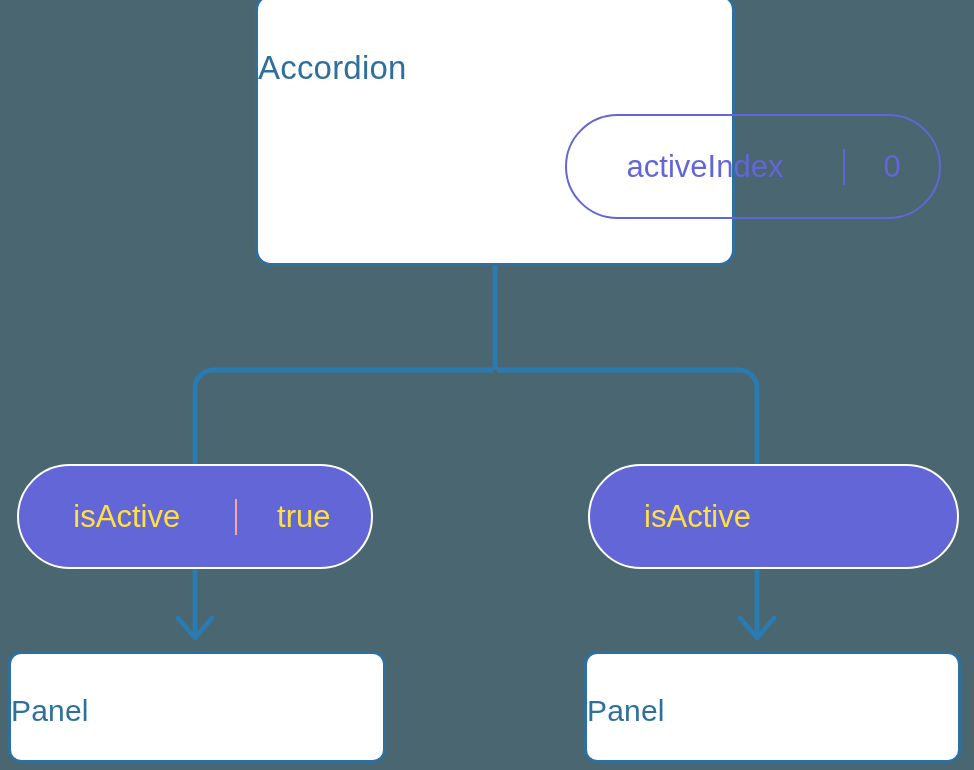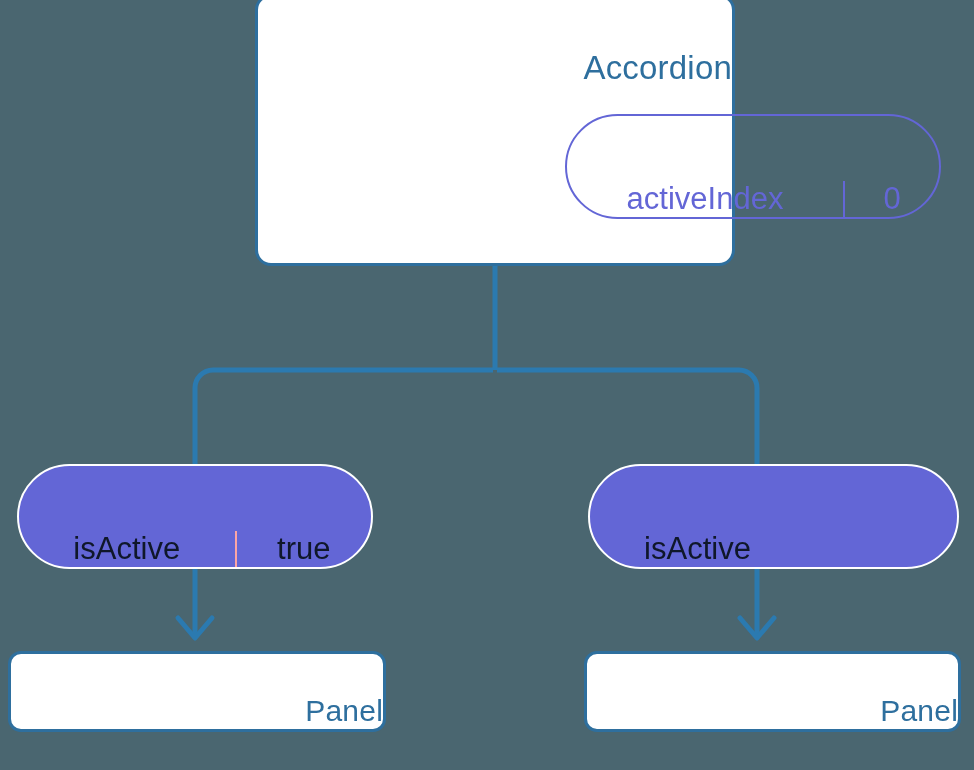--- a/index.html
+++ b/index.html
@@ -36,44 +36,43 @@
     position: absolute;
     background: #ffffff;
     border: 3px solid #2e6f9e;
     border-radius: 14px;
     box-sizing: border-box;
   }
   .card-title {
     position: absolute;
     left: 0;
     right: 0;
-    text-align: right;
+    text-align: left;
     color: #2e6f9e;
     font-size: 33px;
     font-weight: 400;
     letter-spacing: 0.2px;
     white-space: nowrap;
-    padding-left: 20px;
   }
 
   
   #accordion-card {
     left: 255px;
     top: -6px;
     width: 480px;
     height: 272px;
     border-radius: 16px;
   }
   #accordion-card .card-title {
     top: 52px;
   }
 
   
   .panel-card {
-    height: 81px;
+    height: 112px;
     border-radius: 13px;
   }
   #panel-card-left {
     left: 8px;
     top: 651px;
     width: 378px;
   }
   #panel-card-right {
     left: 584px;
     top: 651px;
@@ -81,21 +80,21 @@
   }
   .panel-card .card-title {
     top: 40px;
     font-size: 30px;
   }
 
   
   .pill {
     position: absolute;
     display: flex;
-    align-items: flex-end;
+    align-items: center;
     box-sizing: border-box;
     border-radius: 999px;
     overflow: hidden;
   }
   .pill-key,
   .pill-val {
     display: flex;
     align-items: center;
     justify-content: center;
     box-sizing: border-box;
@@ -116,21 +115,21 @@
     border-left: 2px solid #6366d6;
   }
 
   
   .pill.filled {
     background: #6366d6;
     border: 2px solid #ffffff;
   }
   .pill.filled .pill-key,
   .pill.filled .pill-val {
-    color: #0f172a;
+    color: #fde047;
     font-size: 31px;
   }
   .pill.filled .pill-val {
     border-left: 2px solid #fca5a5;
   }
 
   #state-pill {
     left: 307px;
     top: 117px;
     width: 376px;

